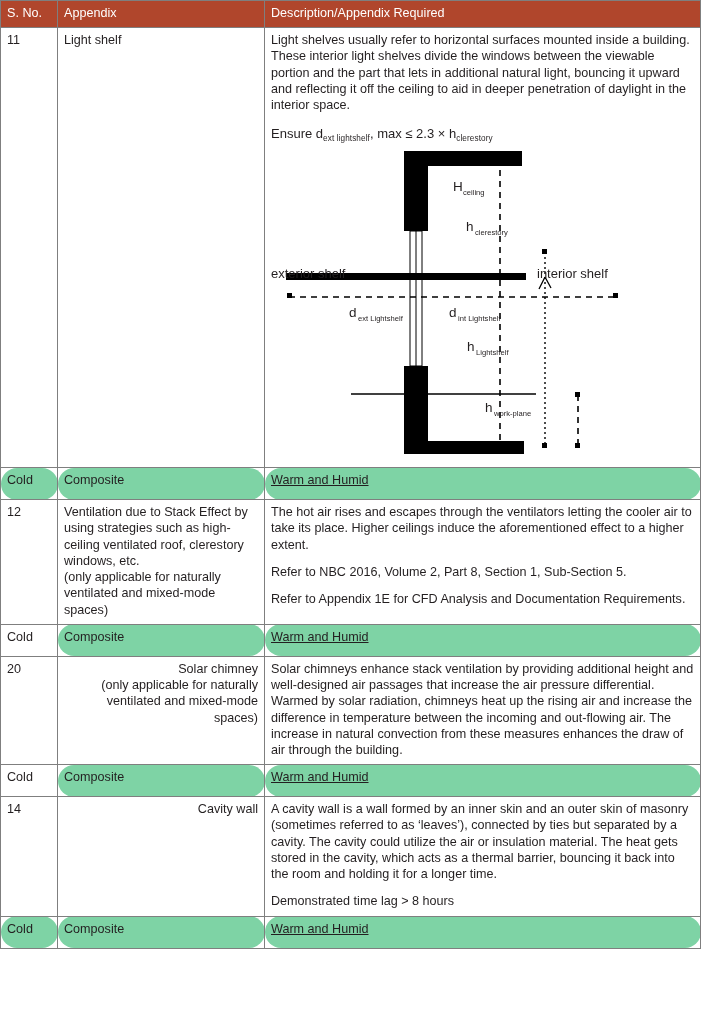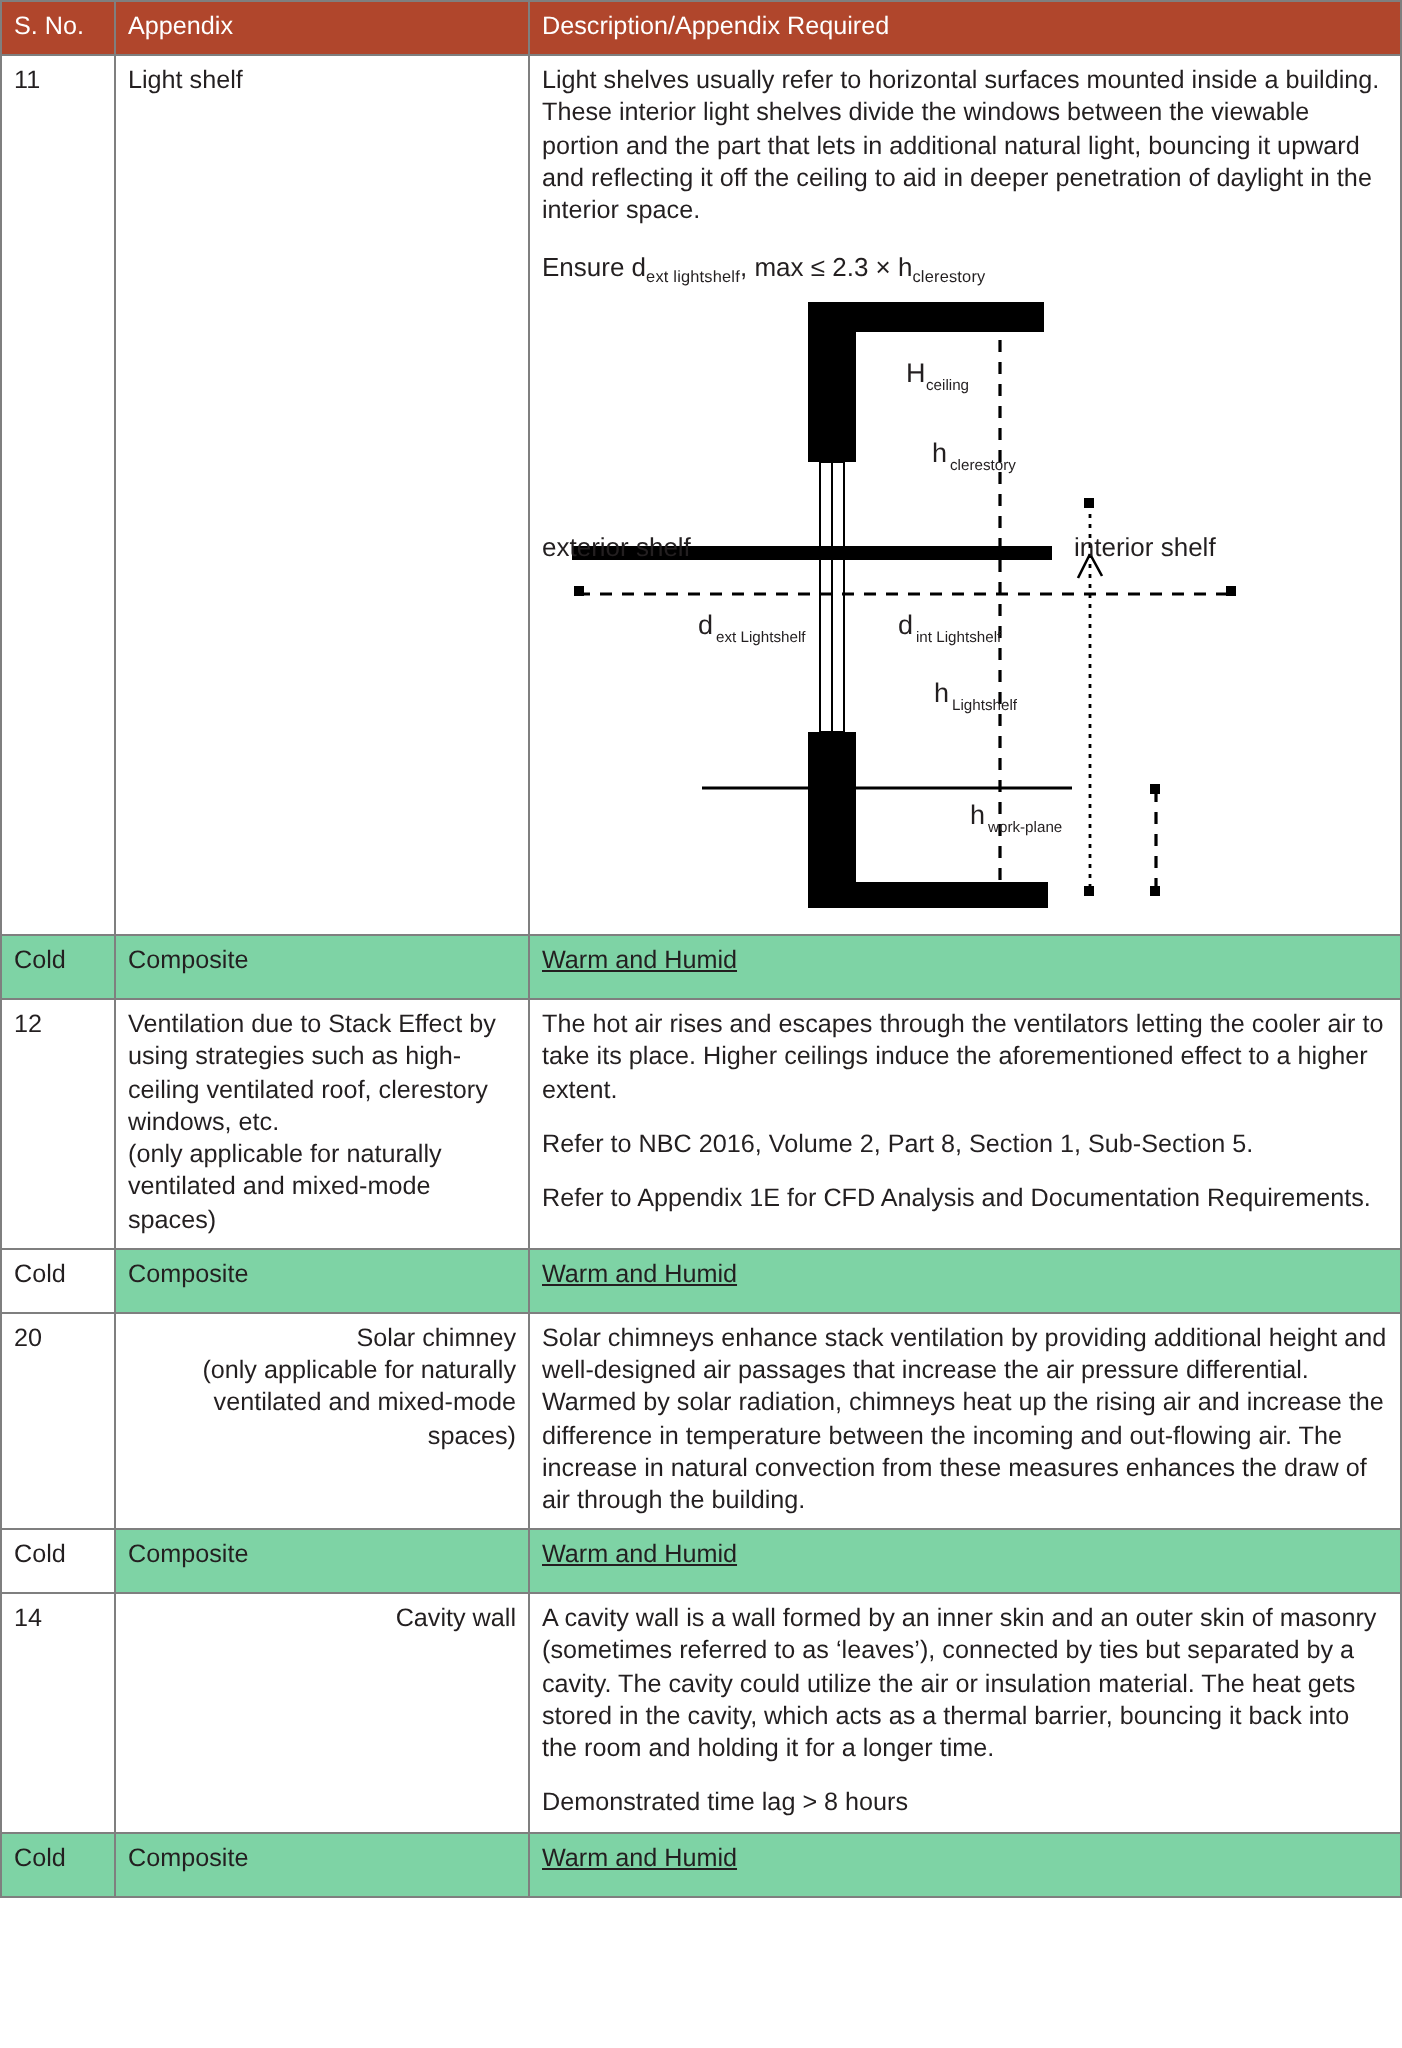--- a/index.html
+++ b/index.html
@@ -61,20 +61,21 @@
   .k-mod   { width: 148px; }
   .k-hot   { width: 123px; }
 
   .climate td {
     font-size: 12.6px;
     padding: 3px 6px 4px 8px;
     height: 21px;
     line-height: 1.25;
     white-space: nowrap;
     vertical-align: middle;
+    border-radius: 16px;
   }
   .zone-on  { background: #7ed3a5; }
   .zone-off { background: #ffffff; }
 
   .sno { text-align: left; padding-left: 8px; }
   .strat { padding-left: 8px; }
   .desc  { padding-left: 8px; padding-right: 10px; }
 
   .desc p, .strat p { margin: 0 0 0 0; }
   .desc p + p { margin-top: 11px; }

